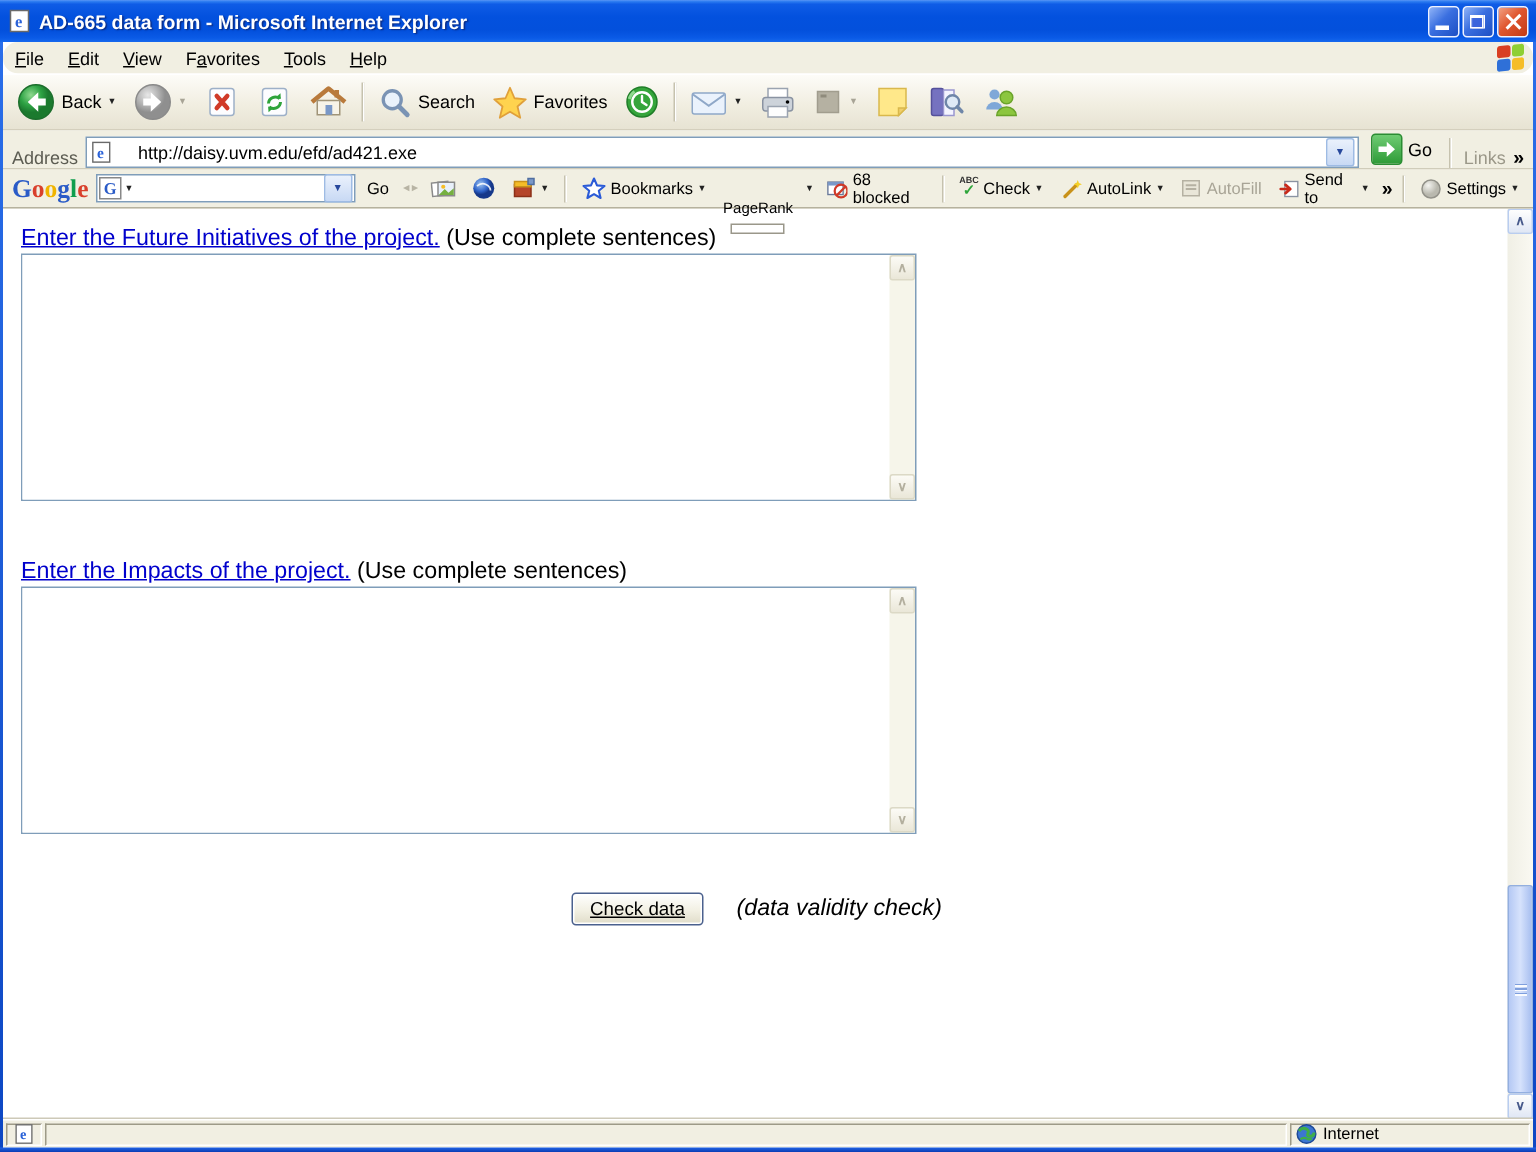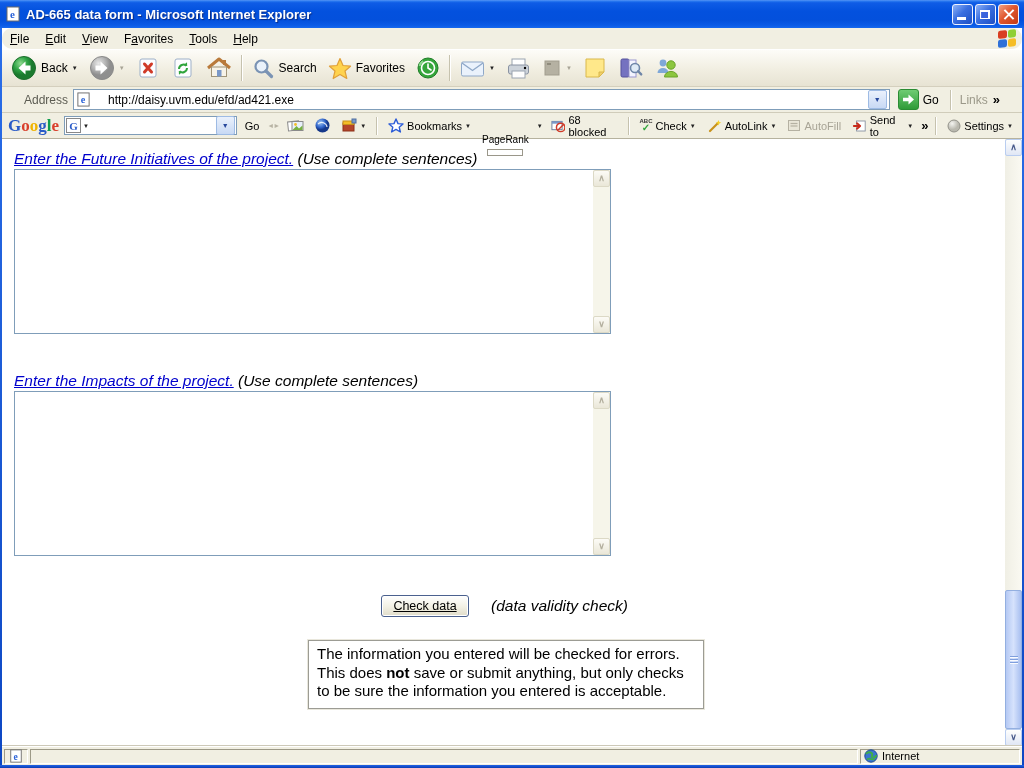--- a/index.html
+++ b/index.html
@@ -43,22 +43,22 @@
       background:linear-gradient(#fdfcf8,#f1eee1 55%,#e7e3d3);
       border-top:1px solid #fff;border-bottom:1px solid #d4cfbd;
       display:flex;align-items:center;padding:0 4px;gap:1px;box-sizing:border-box;z-index:10;}
   .tb-btn{display:flex;align-items:center;gap:4px;padding:2px 5px;border-radius:3px;font-size:12px;}
   .tb-sep{width:1px;height:26px;background:#c6c2ae;border-right:1px solid #fff;margin:0 3px;}
   .caret{font-size:6px;line-height:1;color:#222;}
   .caret.dim{color:#a8a496;}
   .label-dim{color:#a8a496;}
   
   .addrbar{position:absolute;top:87px;left:2px;right:2px;height:26px;background:#f1efe2;
-      border-bottom:1px solid #d0ccba;display:flex;align-items:center;gap:5px;
-      padding:0 22px;font-size:12px;box-sizing:border-box;z-index:10;}
+      border-bottom:1px solid #d0ccba;display:flex;align-items:flex-end;gap:5px;
+      padding:0 6px;font-size:12px;box-sizing:border-box;z-index:10;}
   .addr-label{color:#5c5c52;}
   .addr-input{flex:1;height:21px;background:#fff;border:1px solid #7f9db9;display:flex;
       align-items:center;padding:0 2px;box-sizing:border-box;}
   .addr-url{margin-left:17px;flex:1;font-size:12px;color:#000;white-space:nowrap;overflow:hidden;}
   .combo-btn{width:17px;height:17px;background:linear-gradient(#eaf1fc,#c8d9f4);
       border:1px solid #9ebbe4;border-radius:2px;display:flex;align-items:center;justify-content:center;}
   .combo-btn .caret{color:#27489c;font-size:7px;}
   .go-chip{width:19px;height:19px;border-radius:3px;border:1px solid #2b8c33;
       background:linear-gradient(#6fcc73,#2f9b38);display:flex;align-items:center;justify-content:center;}
   .links-label{color:#9b9889;}
@@ -79,21 +79,21 @@
   .g-sep{width:1px;height:18px;background:#c6c2ae;border-right:1px solid #fff;margin:0 2px;}
   .pr-wrap{display:flex;flex-direction:column;align-items:center;line-height:1;}
   .pr-label{font-size:10px;margin-top:40px;}
   .pr-bar{width:34px;height:5px;background:#fff;border:1px solid #9a978a;margin-top:1px;}
   .abc-icon{display:flex;flex-direction:column;align-items:center;line-height:1;}
   .abc-txt{font-size:6px;font-weight:bold;color:#333;}
   .check-mark{color:#2fa53b;font-size:10px;font-weight:bold;margin-top:-1px;}
   .grip-icon{color:#b8b4a4;font-size:7px;letter-spacing:-1px;}
   
   .content{position:absolute;top:139px;left:2px;right:2px;bottom:22px;background:#fff;overflow:hidden;z-index:5;}
-  .sec-label{position:absolute;left:12px;font-size:15.5px;font-style:italic;white-space:nowrap;}
+  .sec-label{position:absolute;left:12px;font-size:15.5px;white-space:nowrap;}
   .sec-link{color:#0000cc;text-decoration:underline;}
   .sec-hint{color:#000;}
   .ta-wrap{position:absolute;left:12px;width:597px;height:165px;border:1px solid #7f9db9;
       background:#fff;box-sizing:border-box;}
   .ta-wrap textarea{position:absolute;left:0;top:0;right:17px;bottom:0;width:calc(100% - 17px);
       height:100%;border:none;outline:none;resize:none;font:13px "Liberation Sans",sans-serif;
       padding:2px 3px;box-sizing:border-box;overflow:hidden;}
   .fake-sb{position:absolute;top:0;right:0;bottom:0;width:17px;background:#f6f5ea;}
   .sb-btn{position:absolute;left:0;width:17px;height:17px;box-sizing:border-box;
       background:linear-gradient(#fcfbf6,#eae7d8);border:1px solid #dcd9c6;border-radius:2px;
@@ -495,23 +495,20 @@
           </div>
         <div class="sb-btn sb-down">
             <span>∨</span>
           </div>
       </div>
     </div>
 
     <div class="check-btn">Check data</div>
     <div class="check-hint">(data validity check)</div>
 
-    <div class="infobox">
-      <span>The information you entered will be checked for errors. This does </span><b>not</b><span> save or submit anything, but only checks to be sure the information you entered is acceptable.</span>
-    </div>
 
     <div class="msb">
       <div class="msb-btn msb-up">
           <span>∧</span>
         </div>
       <div class="msb-thumb">
           <span class="msb-grip"></span>
         </div>
       <div class="msb-btn msb-down">
           <span>∨</span>

